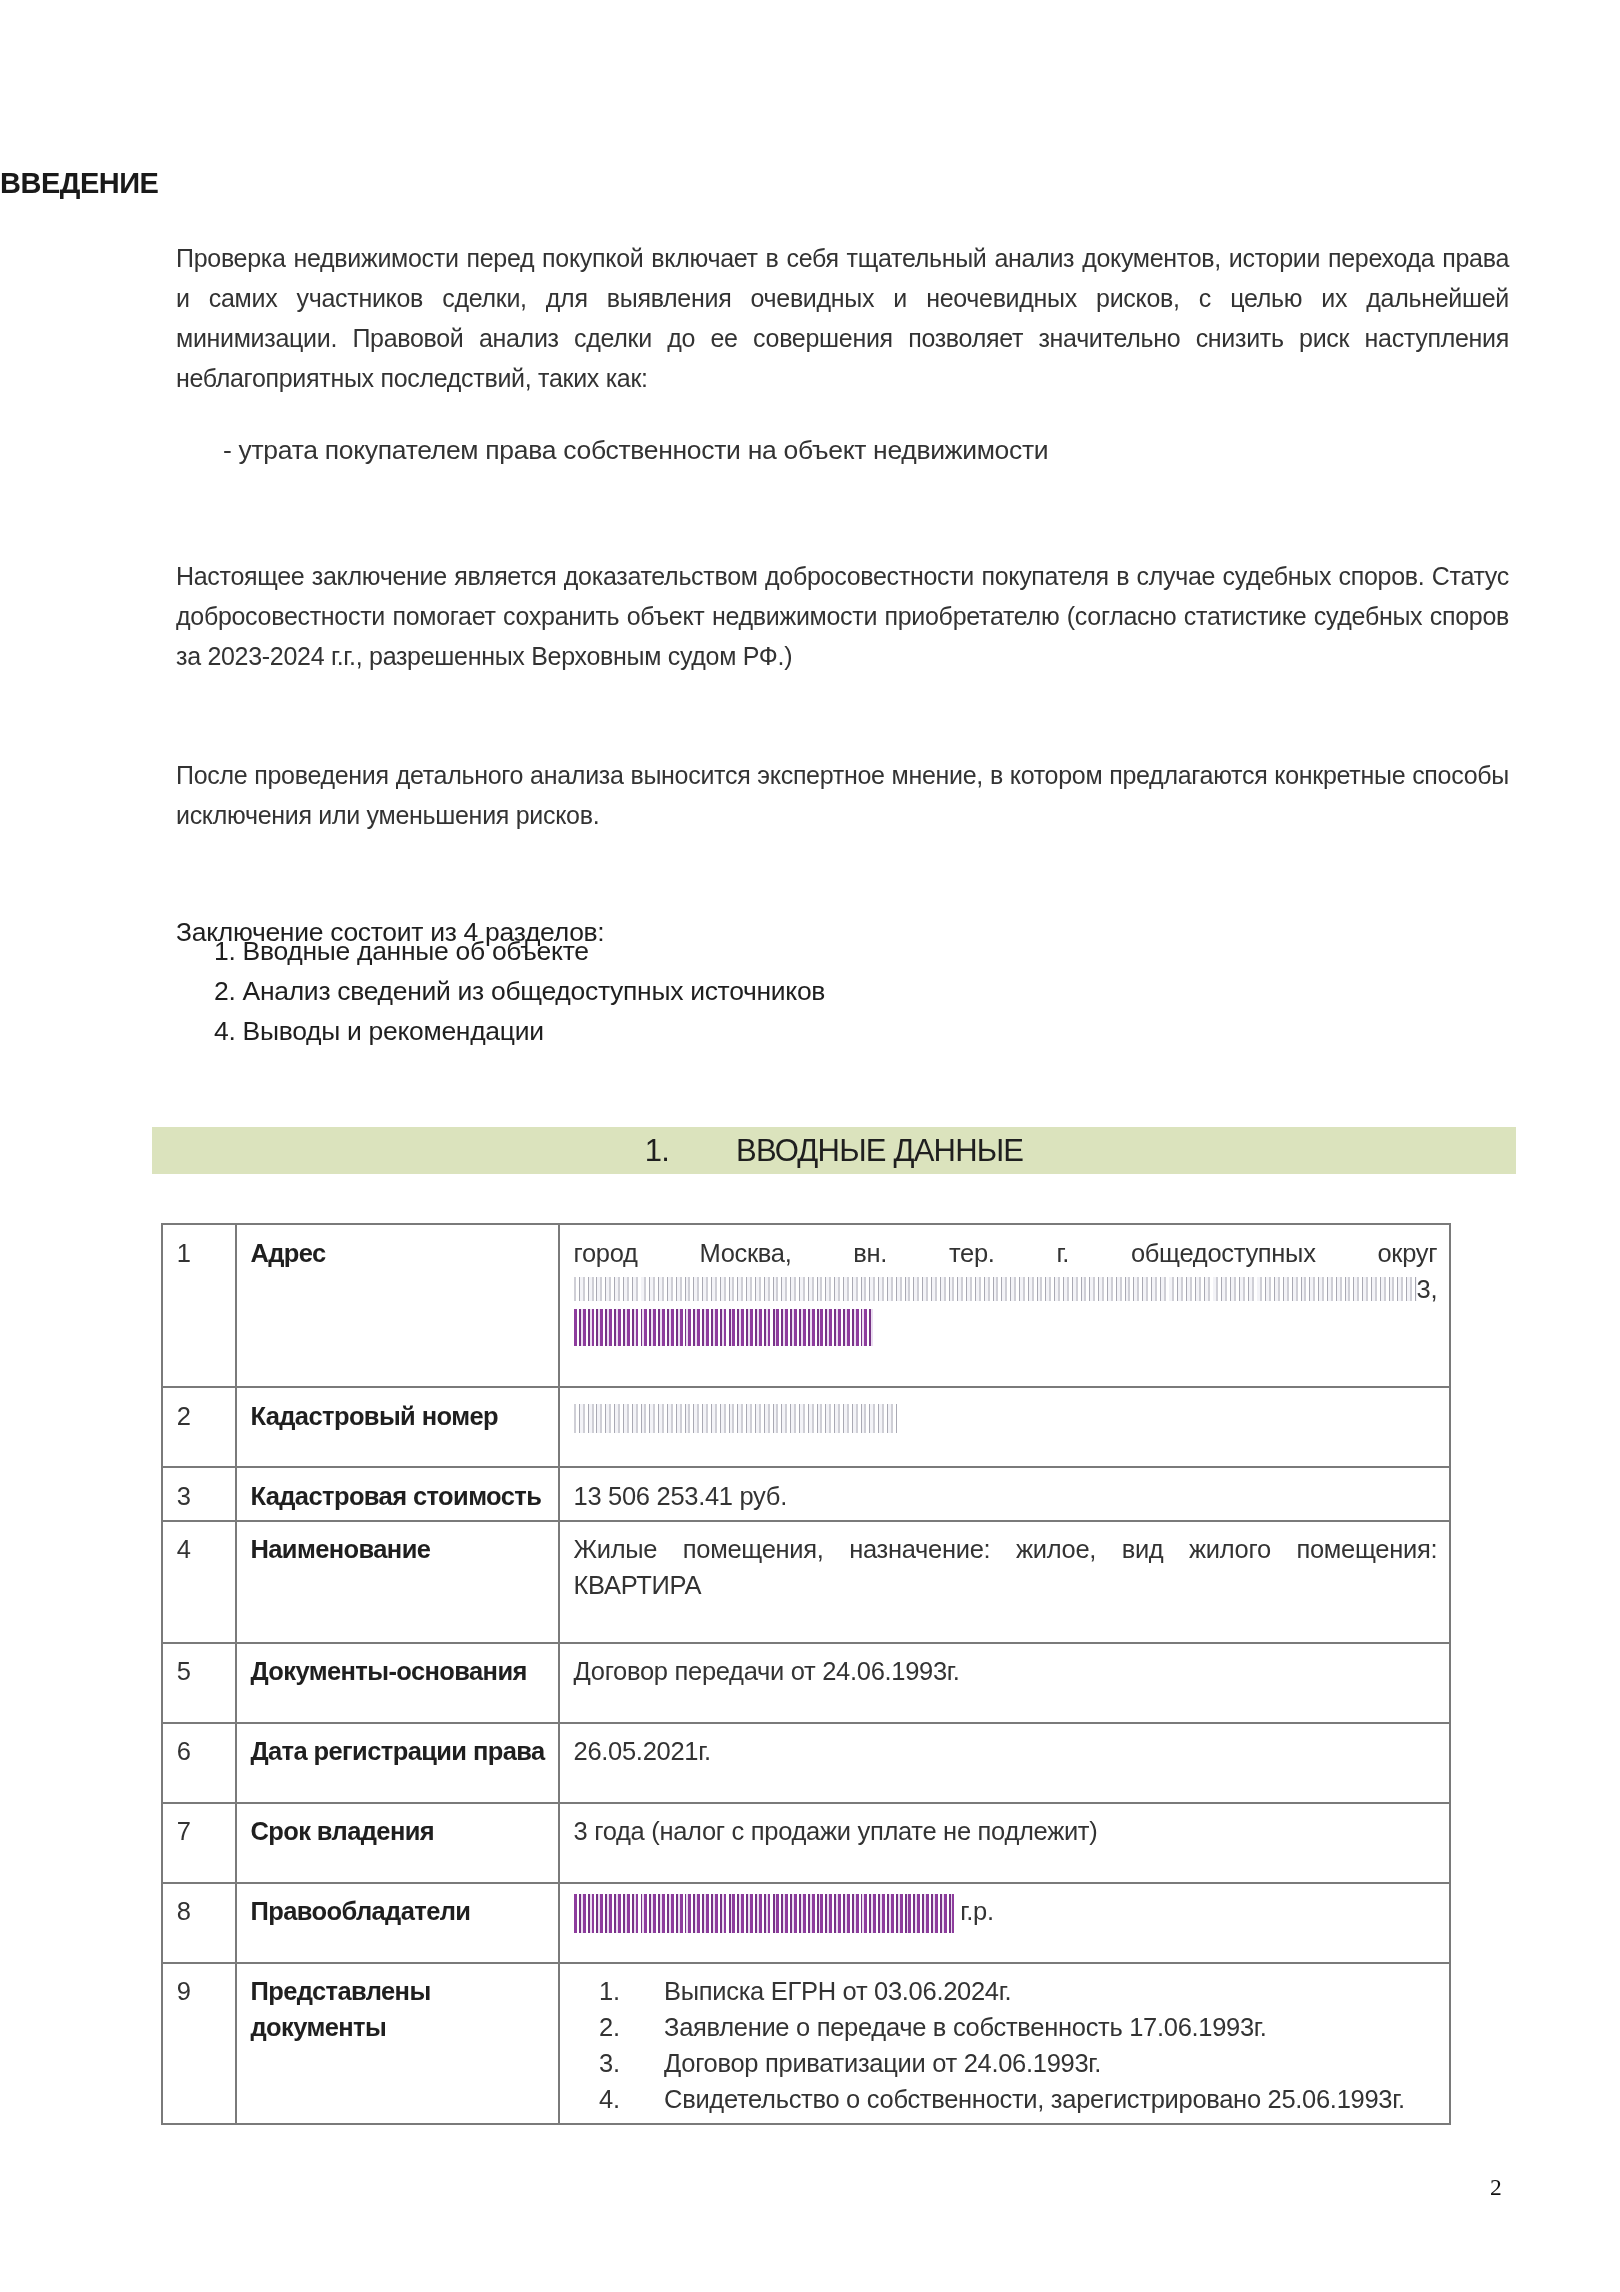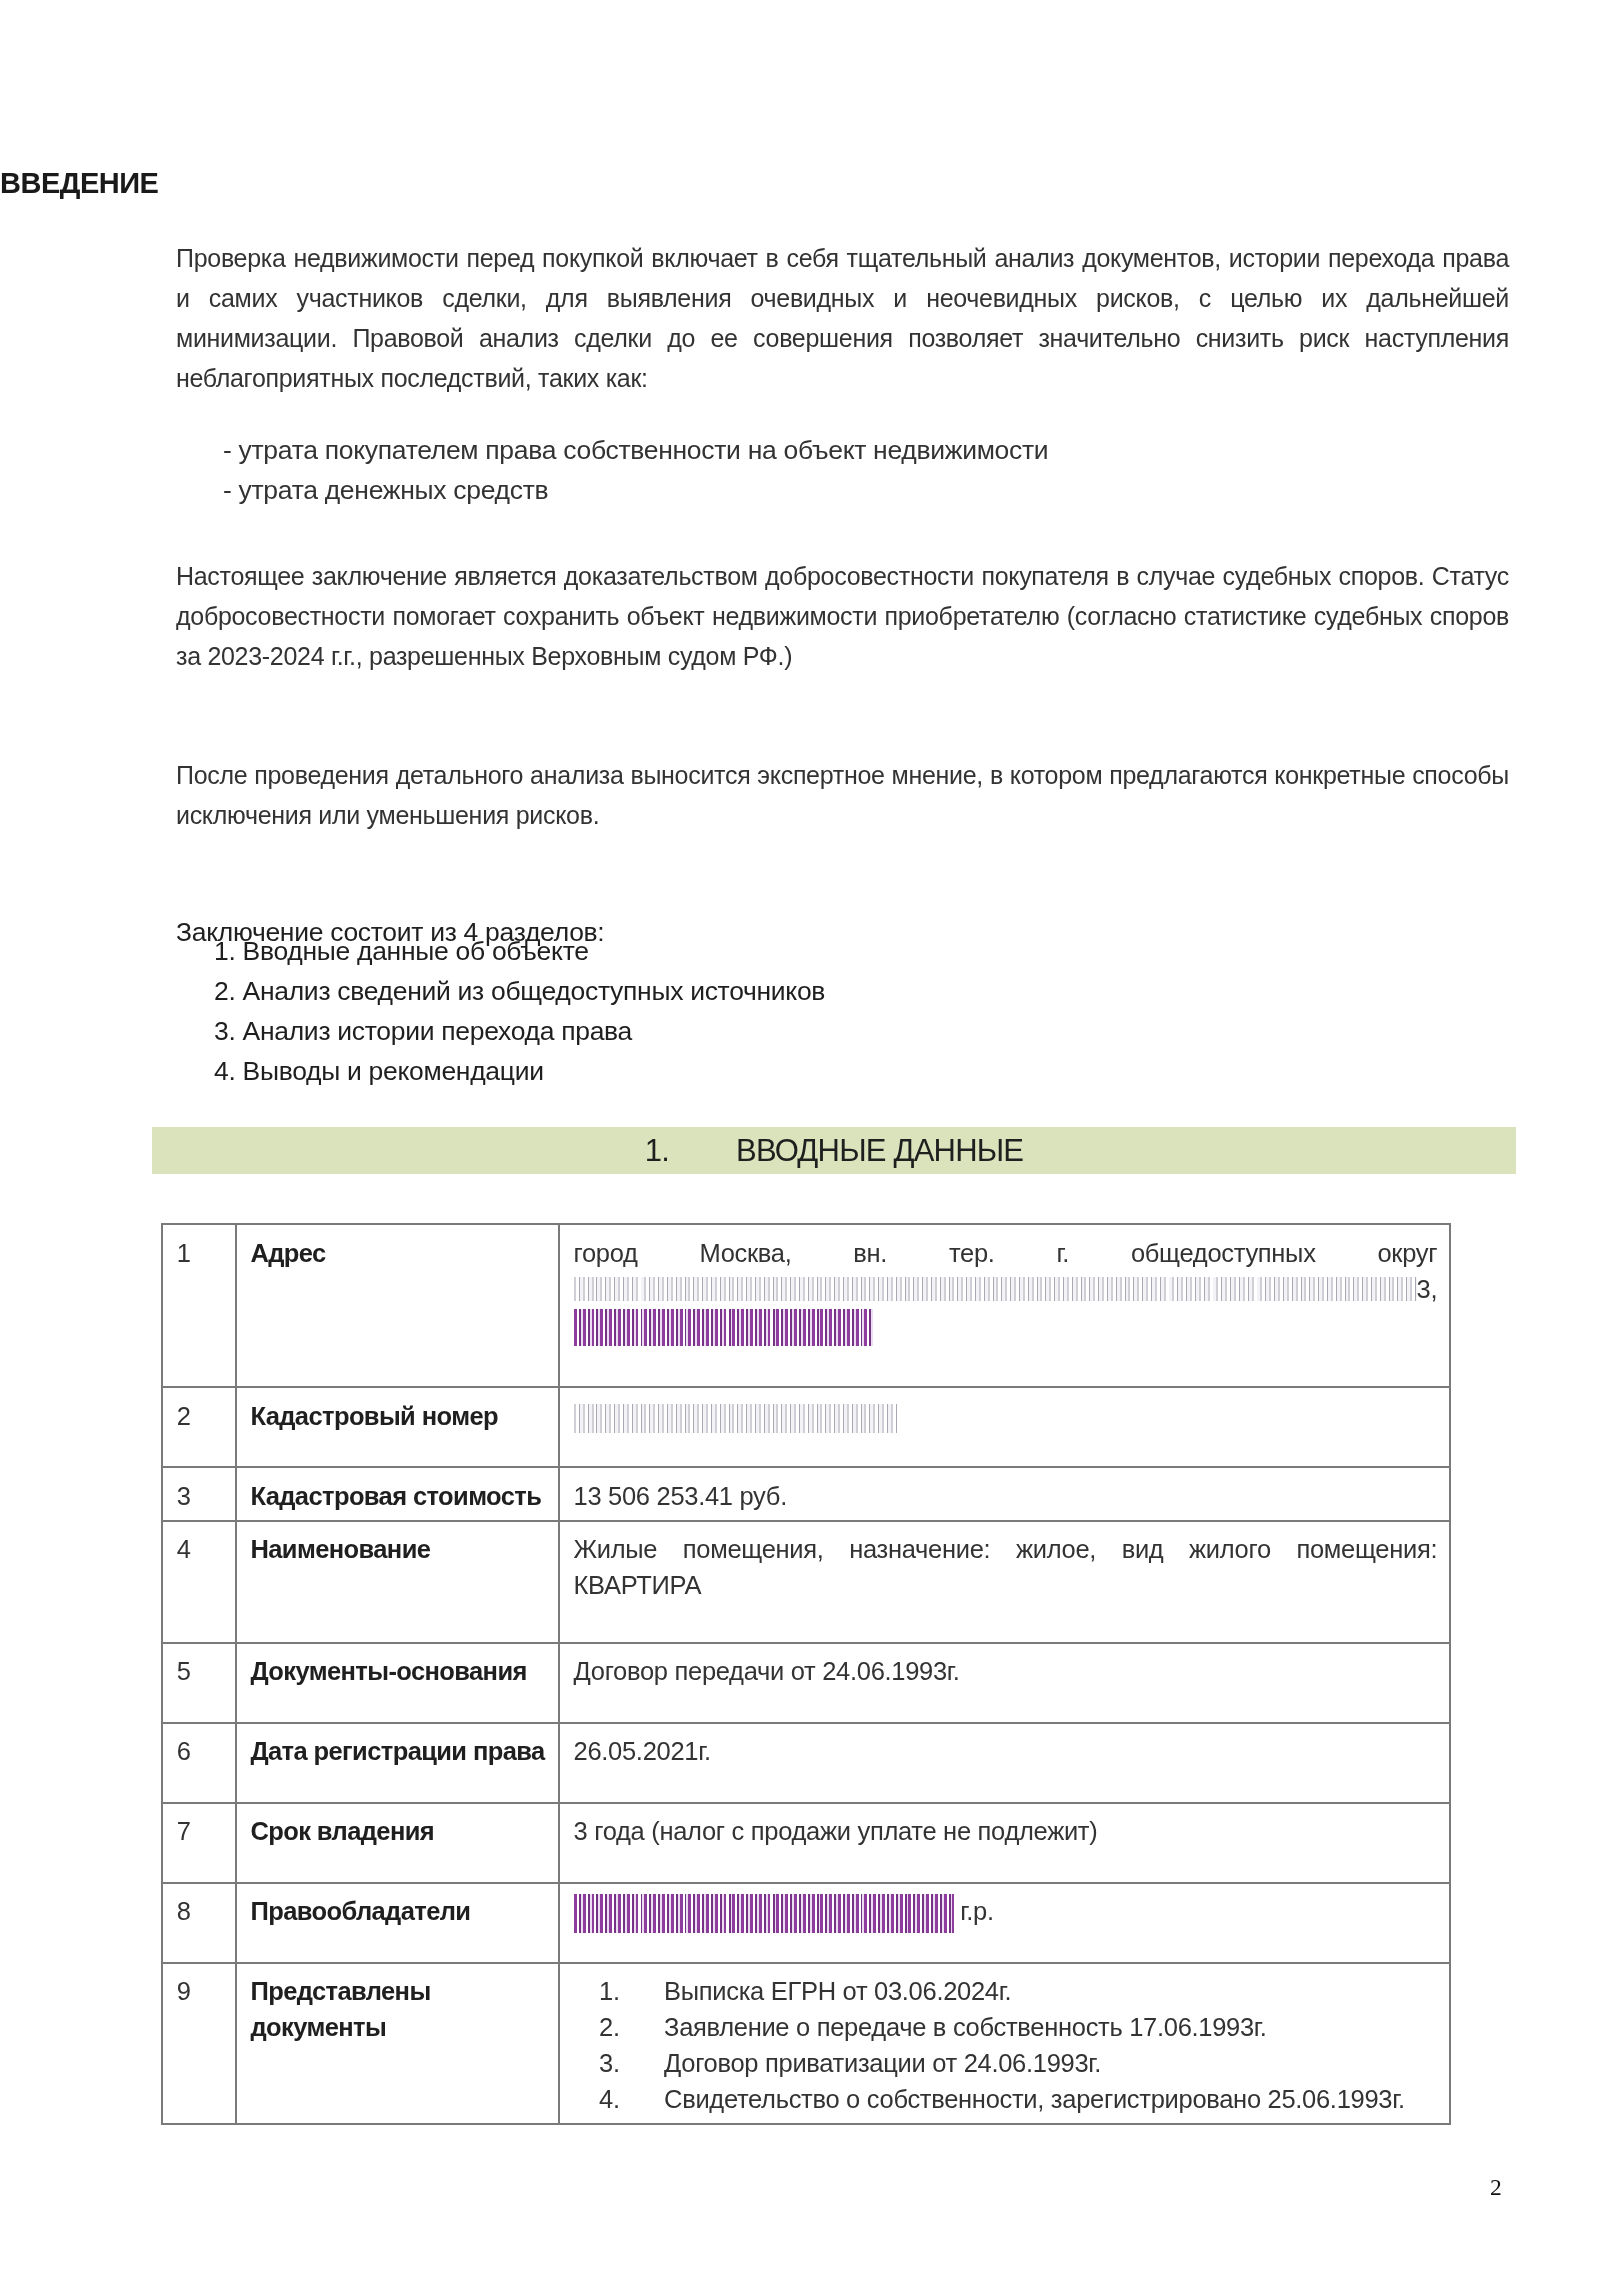--- a/index.html
+++ b/index.html
@@ -64,36 +64,34 @@
 <body>
 
 <div class="page-title">ВВЕДЕНИЕ</div>
 
 <div class="body-text" style="top:238px;">
   <p>Проверка недвижимости перед покупкой включает в себя тщательный анализ документов, истории перехода права и самих участников сделки, для выявления очевидных и неочевидных рисков, с целью их дальнейшей минимизации. Правовой анализ сделки до ее совершения позволяет значительно снизить риск наступления неблагоприятных последствий, таких как:</p>
 </div>
 
 <div class="bullets" style="top:397px;margin-top:33px;">
   <div>- утрата покупателем права собственности на объект недвижимости</div>
-  <div>- утрата денежных средств</div>
 </div>
 
 <div class="body-text" style="top:556px;">
   <p>Настоящее заключение является доказательством добросовестности покупателя в случае судебных споров. Статус добросовестности помогает сохранить объект недвижимости приобретателю (согласно статистике судебных споров за 2023-2024 г.г., разрешенных Верховным судом РФ.)</p>
 </div>
 
 <div class="body-text" style="top:755px;">
   <p>После проведения детального анализа выносится экспертное мнение, в котором предлагаются конкретные способы исключения или уменьшения рисков.</p>
 </div>
 
 <div class="sections-intro">Заключение состоит из 4 разделов:</div>
 <div class="sections-list">
   <div>1. Вводные данные об объекте</div>
   <div>2. Анализ сведений из общедоступных источников</div>
-  <div>3. Анализ истории перехода права</div>
   <div>4. Выводы и рекомендации</div>
 </div>
 
 <div class="section-bar">
   <span class="num">1.</span>
   <span>ВВОДНЫЕ ДАННЫЕ</span>
 </div>
 
 <table class="data">
   <tbody>

